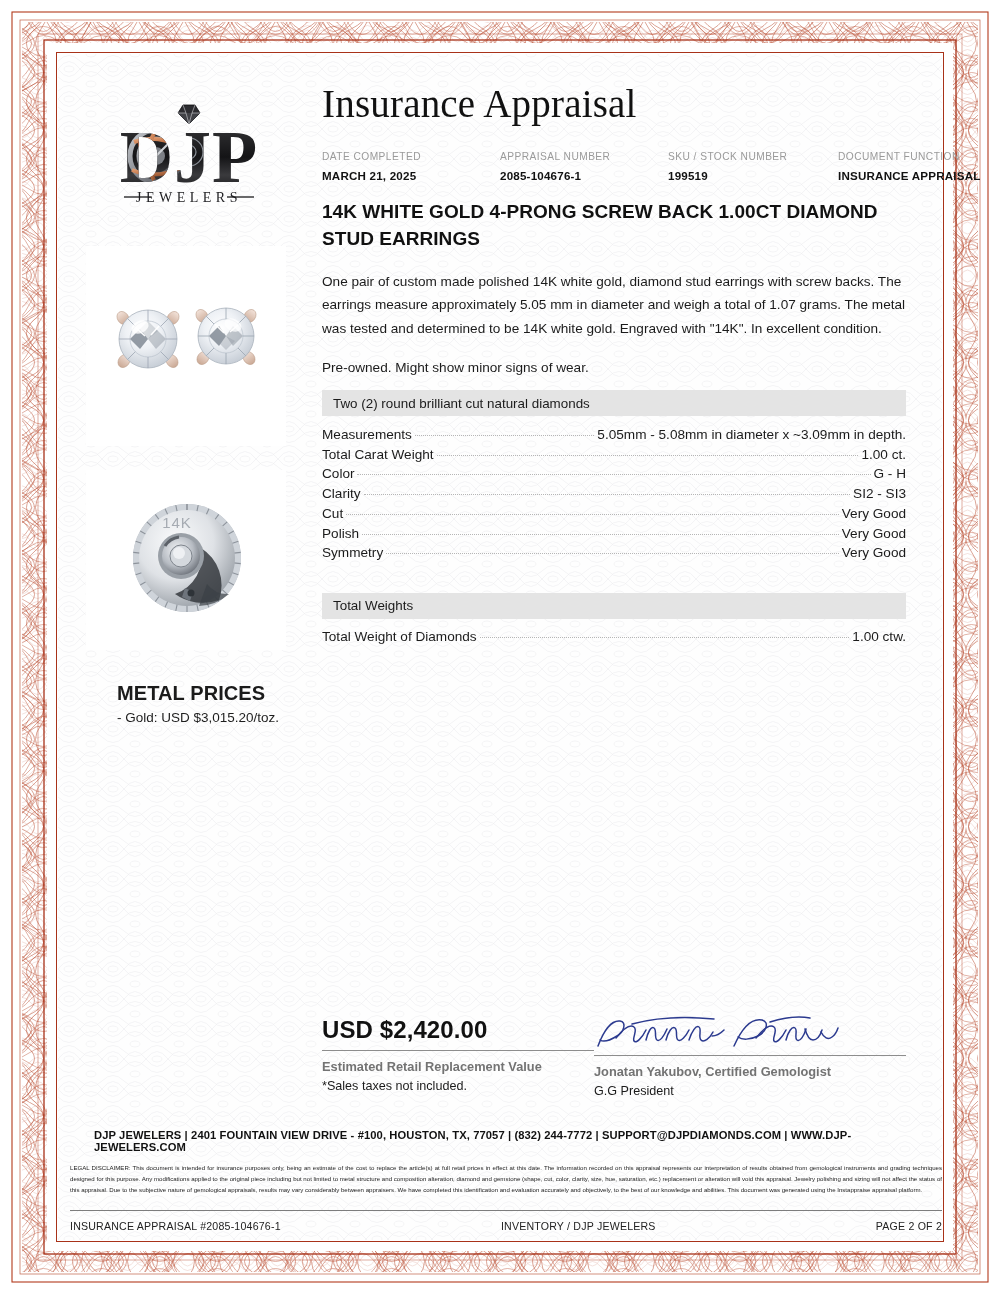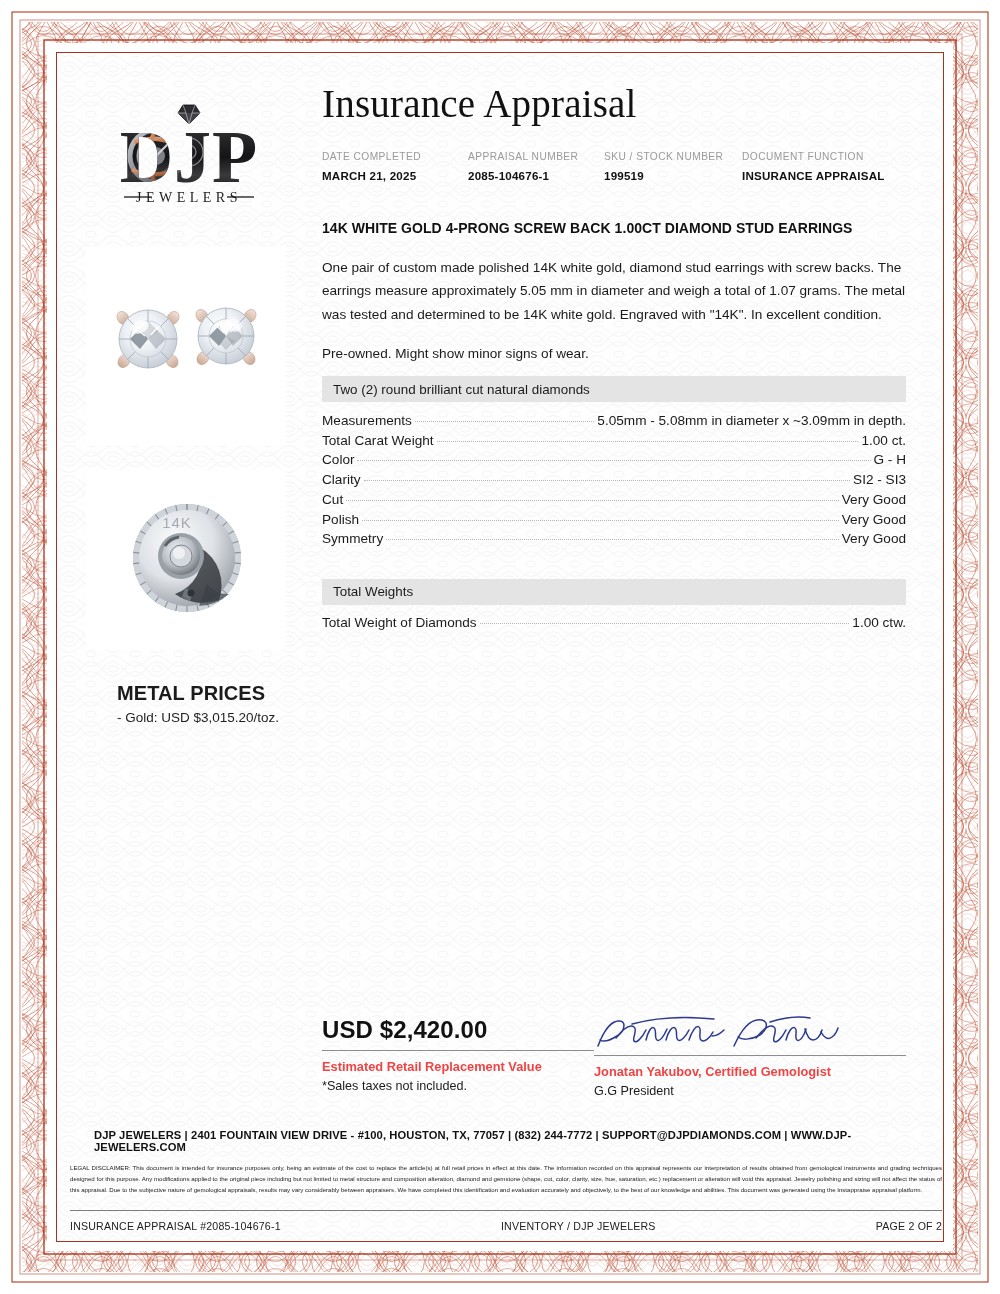--- a/index.html
+++ b/index.html
@@ -99,20 +99,21 @@
     font-size: 39px;
     font-weight: normal;
     color: #111;
     letter-spacing: .2px;
     line-height: 1.05;
   }
 
   .meta-row {
     display: flex;
     margin-top: 26px;
+    gap: 32px;
   }
   .meta-cell { flex: 0 0 auto; }
   .meta-cell.c1 { width: 146px; }
   .meta-cell.c2 { width: 136px; }
   .meta-cell.c3 { width: 138px; }
   .meta-cell.c4 { width: 164px; }
   .meta-label {
     font-size: 10.2px; color: #9a9a9a;
     letter-spacing: .45px; font-weight: normal;
     text-transform: uppercase;
@@ -122,22 +123,22 @@
     letter-spacing: .2px; margin-top: 7px;
     text-transform: uppercase;
   }
 
   .meta-row2 { display: flex; margin-top: 28px; }
   .meta-row2 .c1 { width: 196px; }
   .meta-row2 .c2 { width: 388px; }
   .meta-row2 .meta-value { line-height: 1.45; }
 
   .item-title {
-    margin-top: 37px;
-    font-size: 14px; font-weight: bold; color: #111;
+    margin-top: 17px;
+    font-size: 19px; font-weight: bold; color: #111;
     line-height: 1.42;
     letter-spacing: .05px;
     text-transform: uppercase;
   }
 
   .desc {
     margin-top: 17px;
     font-size: 13.6px; color: #1b1b1b;
     line-height: 1.72;
   }
@@ -187,21 +188,21 @@
   .vb-left { width: 272px; }
   .vb-right { width: 312px; margin-left: 0px; }
   .big-price {
     font-size: 24px; font-weight: bold; color: #111;
     letter-spacing: .1px;
   }
   .sig-svg { display:block; height: 34px; width: 250px; margin-bottom: -1px;}
   .vb-rule { border-top: 1.1px solid #8d8d8d; margin-top: 6px; }
   .vb-name {
     margin-top: 8px;
-    font-size: 12.8px; font-weight: bold; color: #ef4444;
+    font-size: 12.8px; font-weight: bold; color: #737373;
   }
   .vb-sub {
     margin-top: 5px;
     font-size: 12.6px; color: #1b1b1b;
   }
 
   
   .footer {
     position: absolute;
     left: 12px; top: 1075px;

